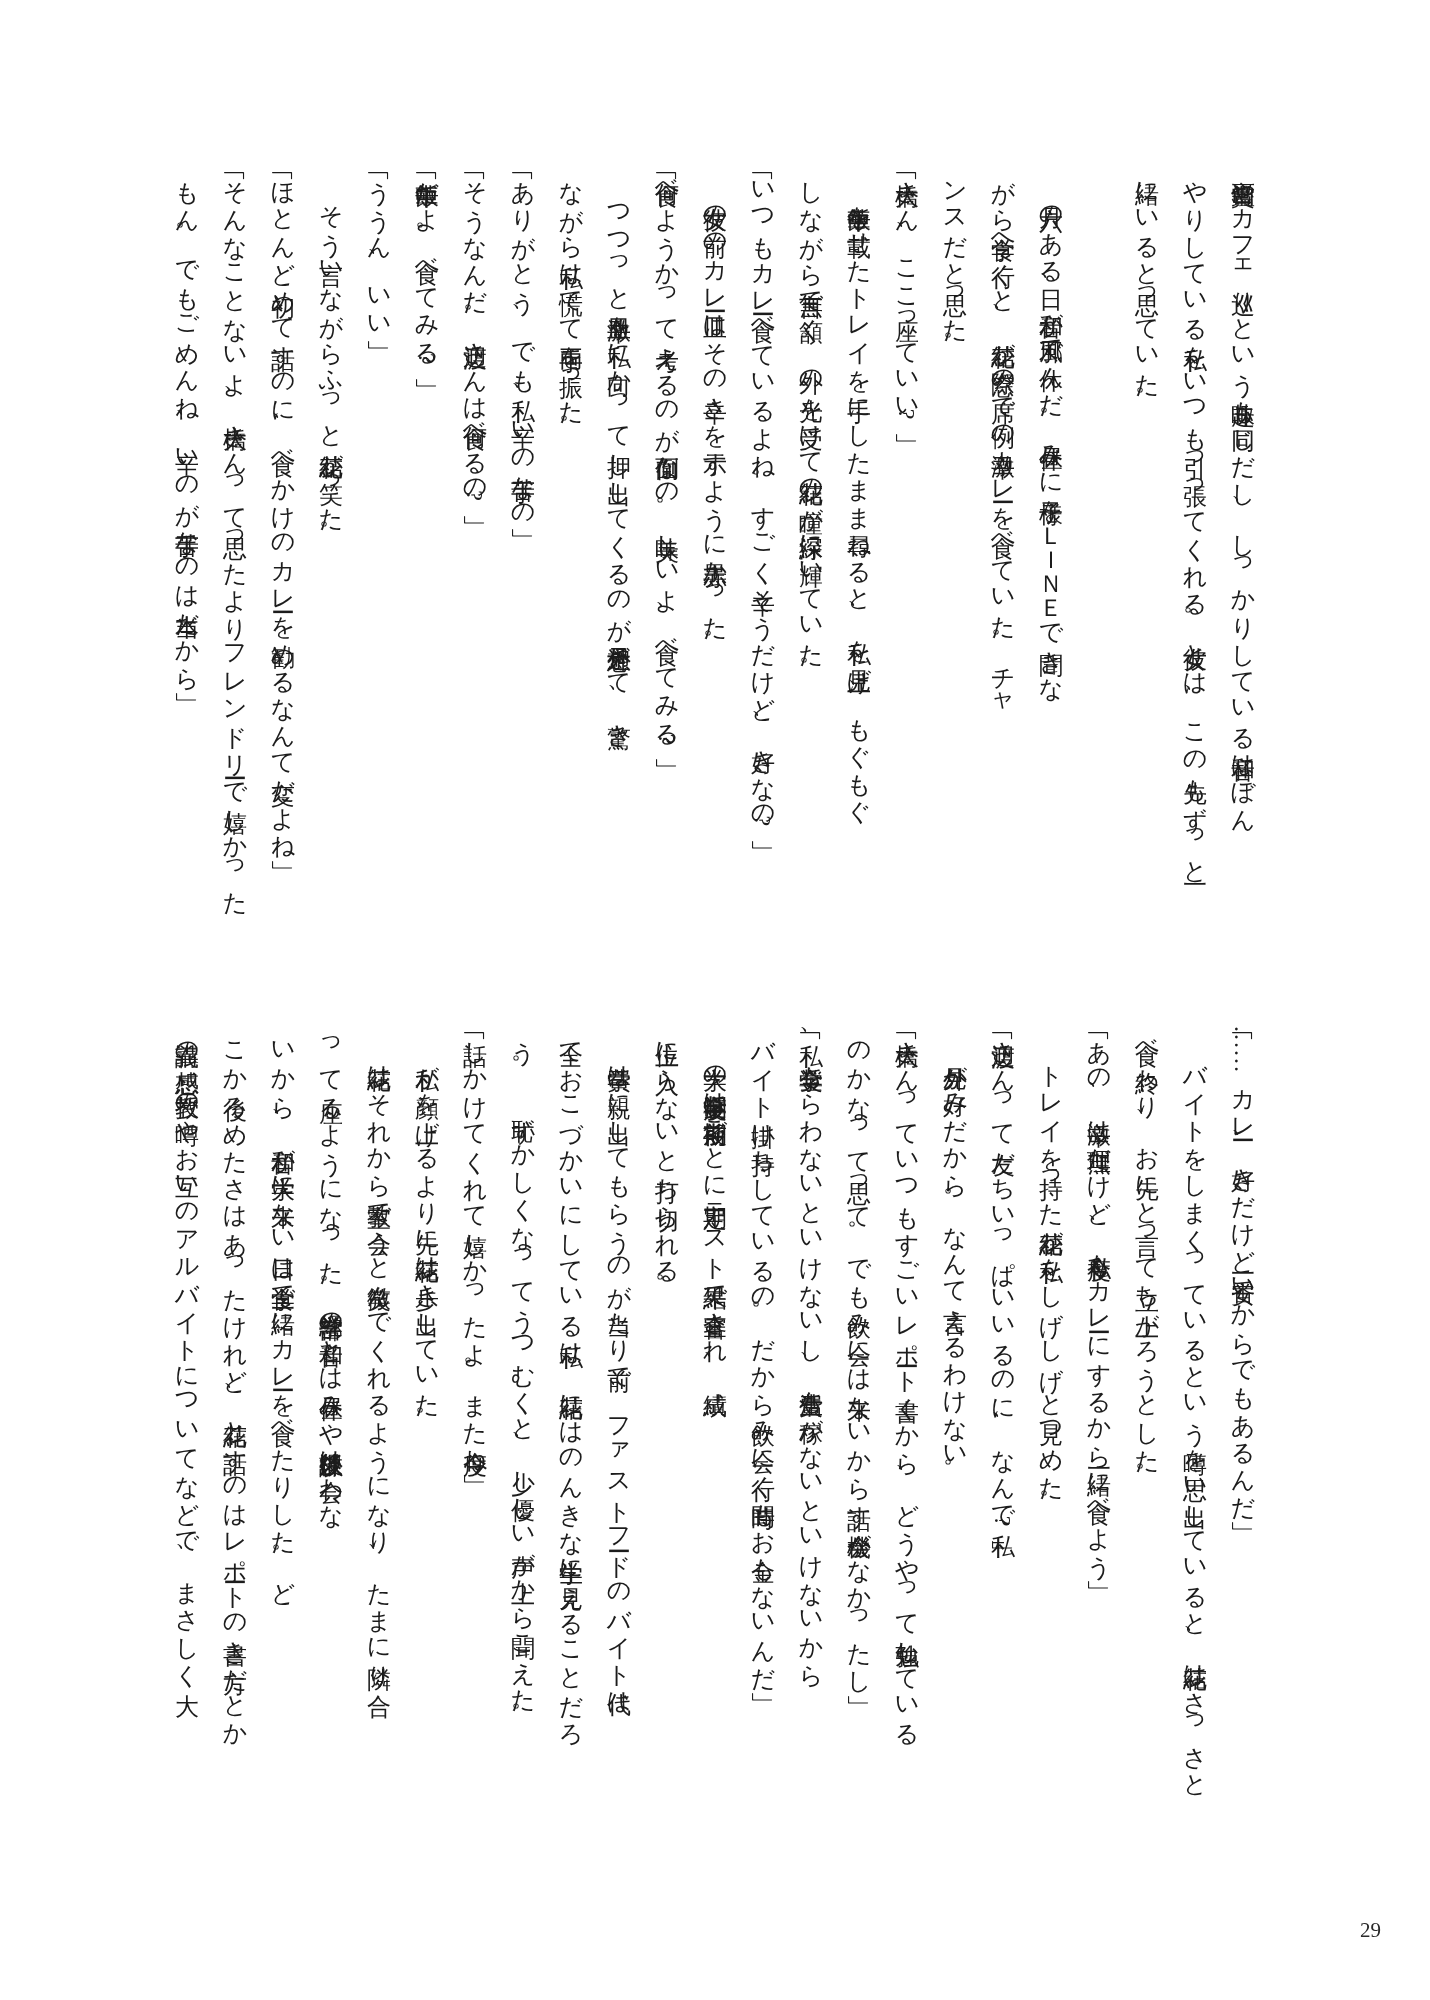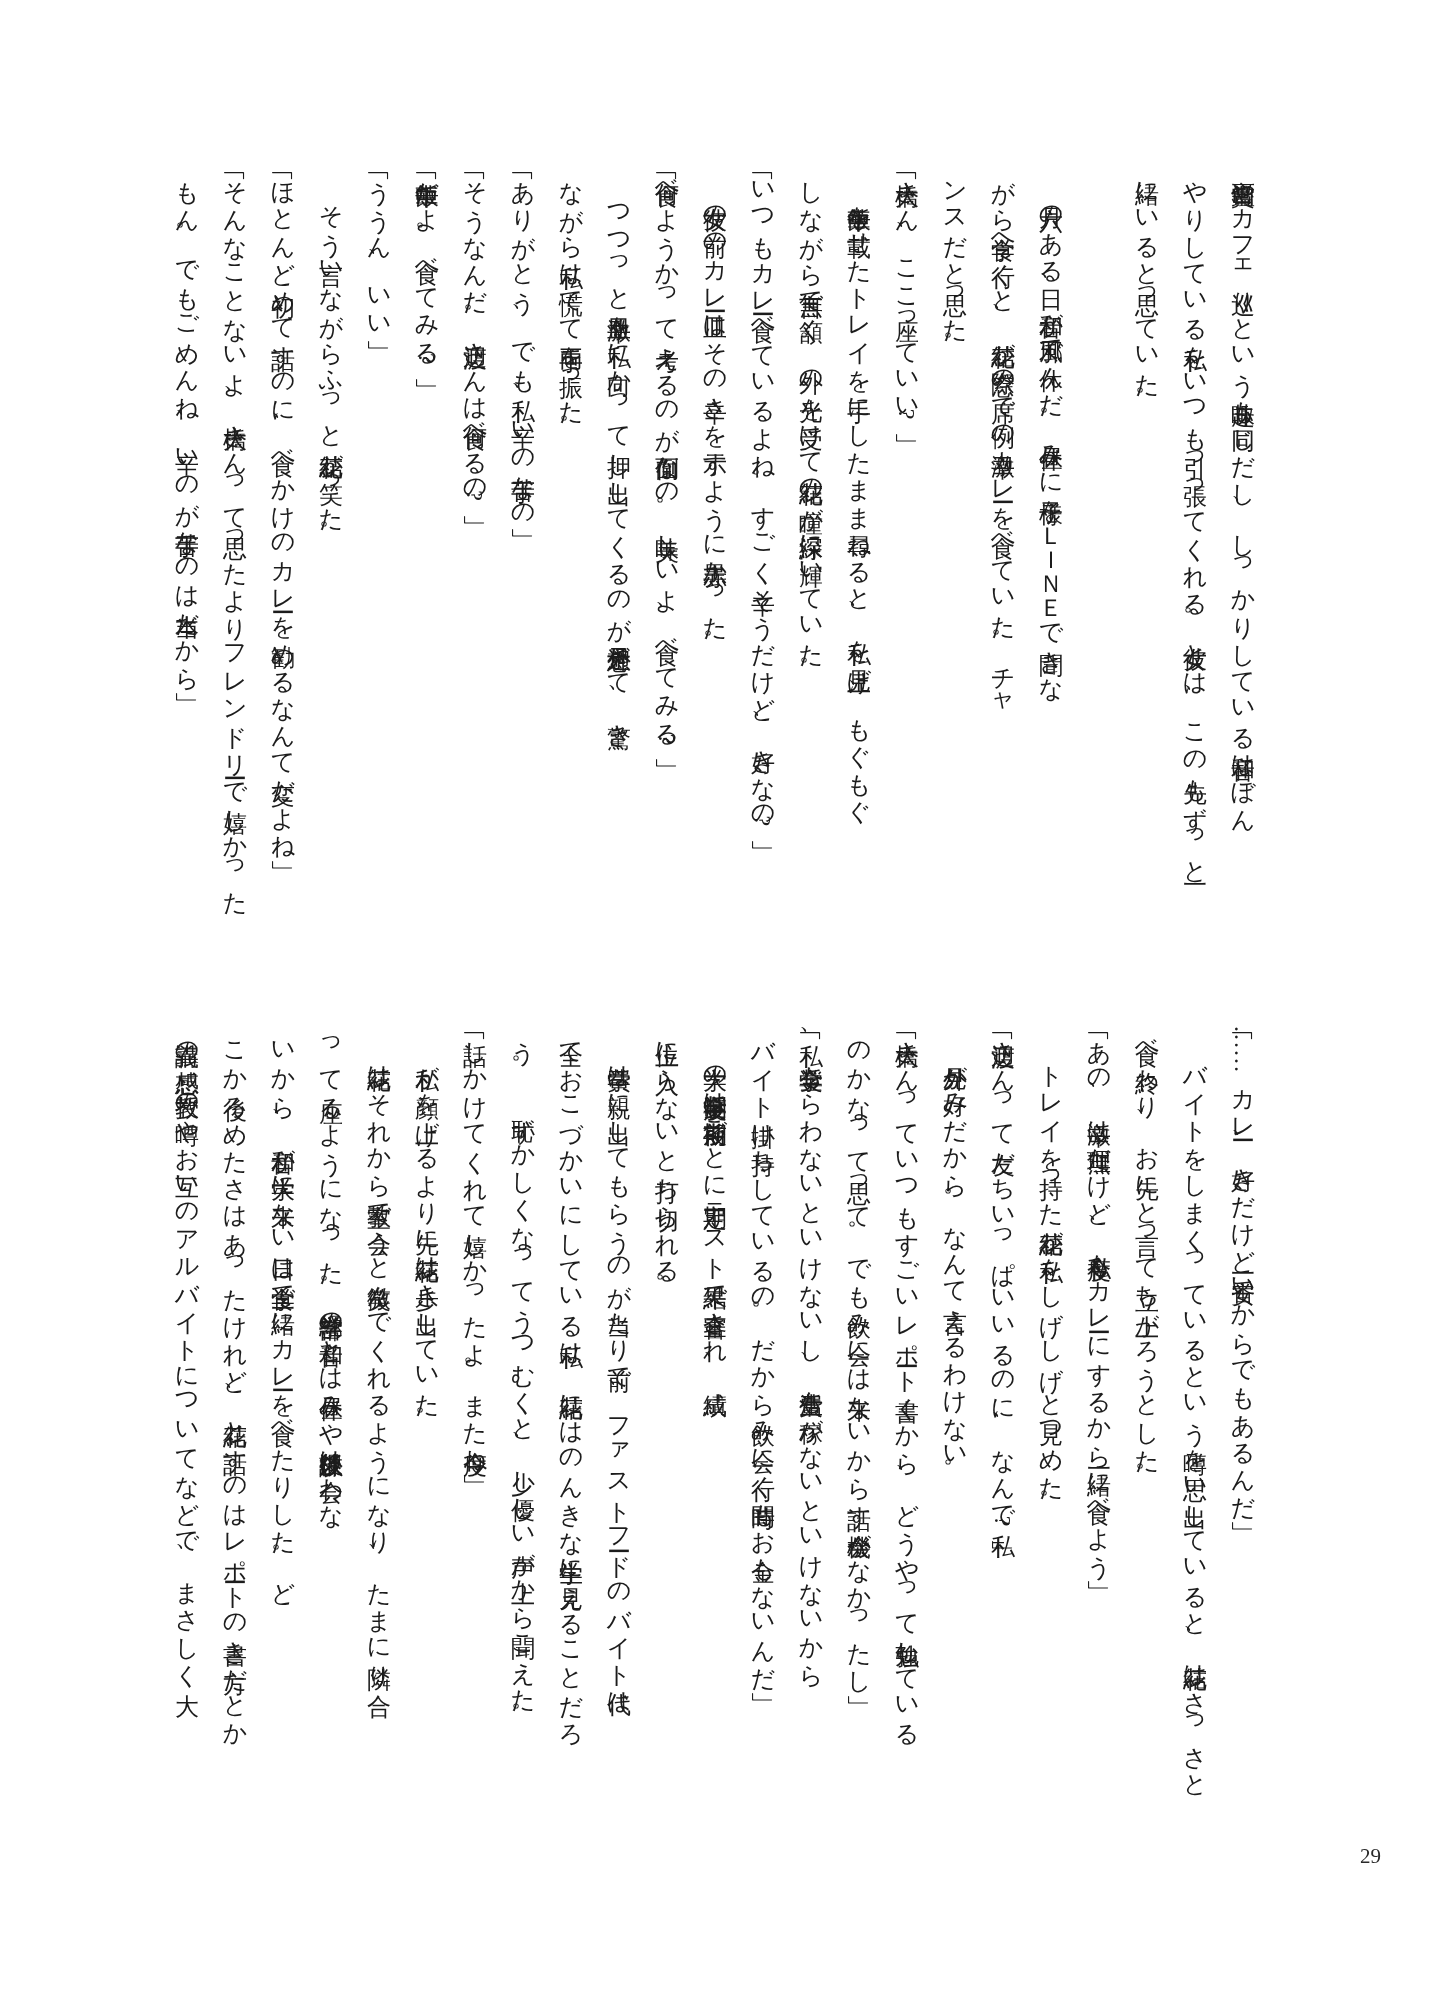--- a/index.html
+++ b/index.html
@@ -36,21 +36,21 @@
     height: 792px;
   }
   .col {
     height: 792px;
     min-width: 48px;
     white-space: nowrap;
   }
   .page-number {
     position: absolute;
     left: 1360px;
-    top: 1844px;
+    top: 1918px;
     font-size: 21px;
     color: #2a2a2a;
     font-family: "Liberation Serif", "DejaVu Serif", serif;
   }
 </style>
 </head>
 <body>
 
 <div class="band upper">
   <div class="col">画鑑賞やカフェ巡りという趣味も同じだし、しっかりしている和音はぼん</div>

